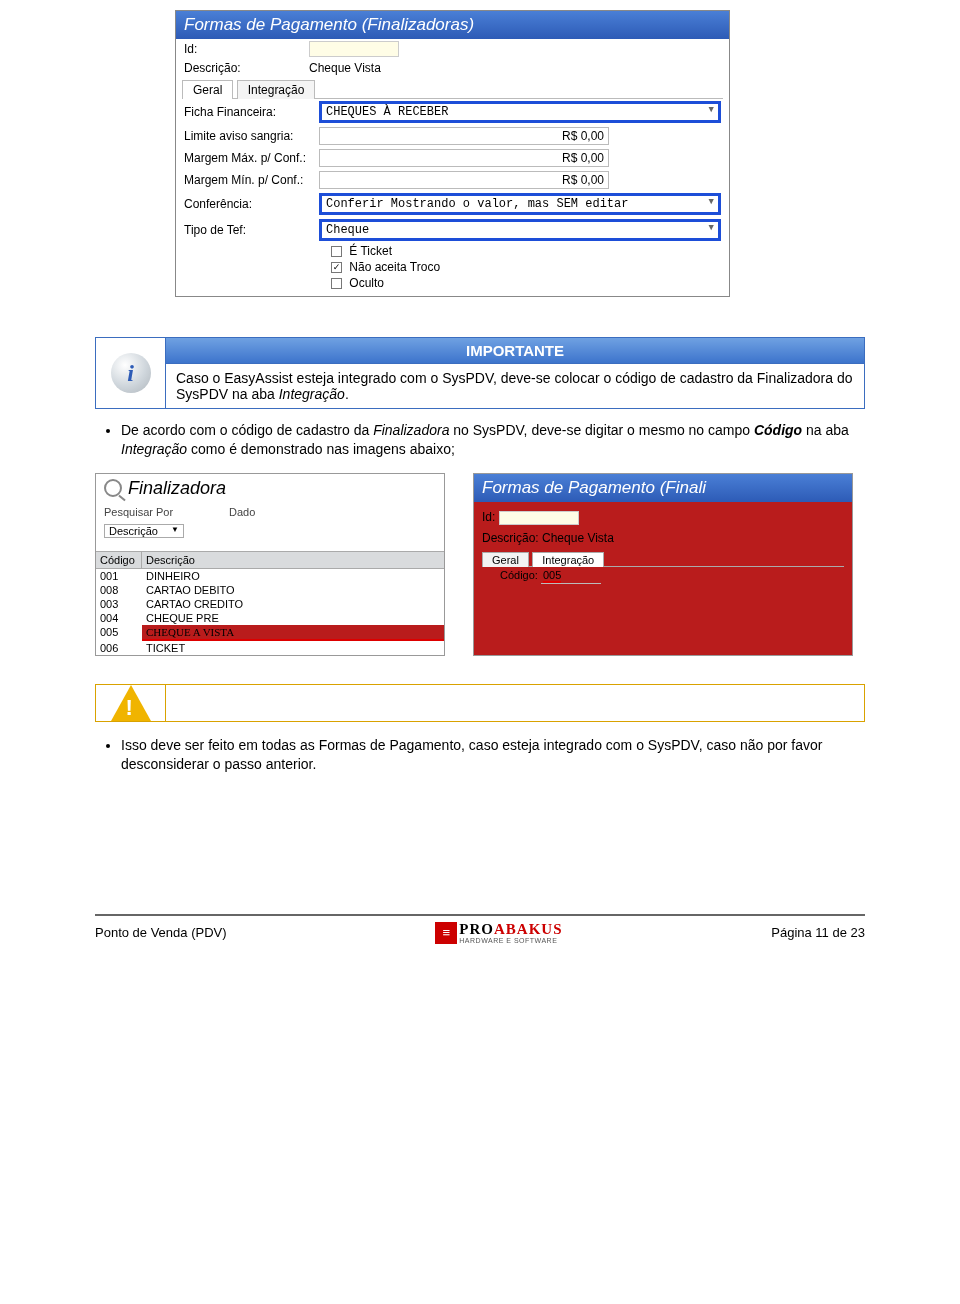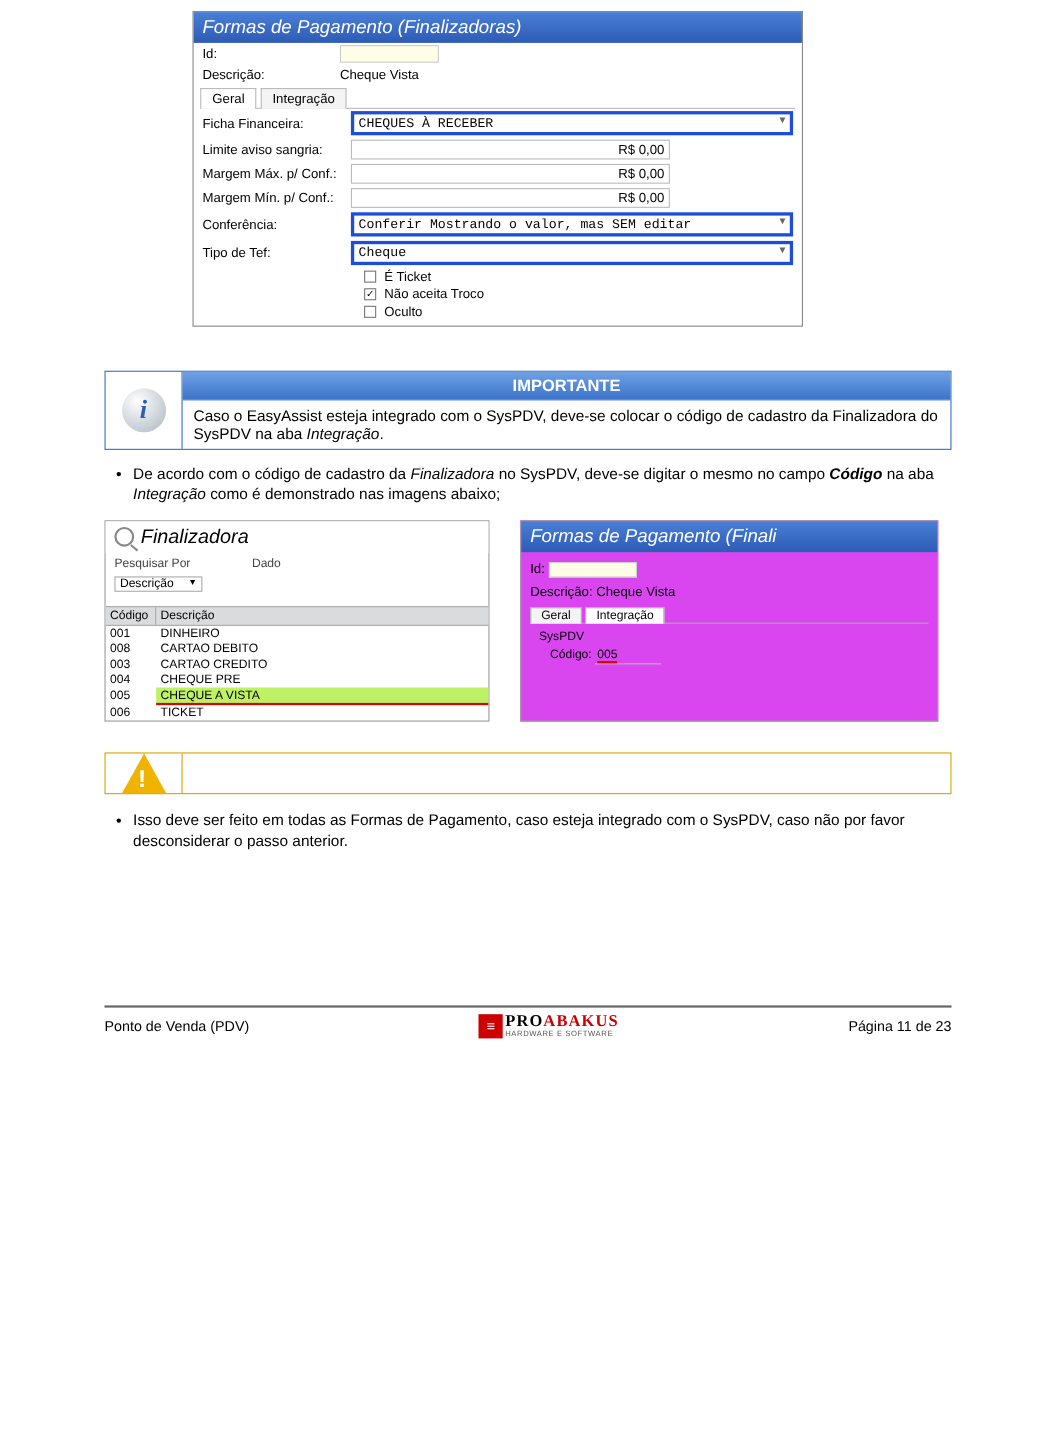--- a/index.html
+++ b/index.html
@@ -138,23 +138,23 @@
   }
   .thead {
     display:flex; background:#d9dbdd; font-size:11px;
     border-top:1px solid #aaa; border-bottom:1px solid #aaa;
   }
   .thead div:first-child{ width:46px; padding:2px 4px; border-right:1px solid #aaa;}
   .thead div:last-child{ flex:1; padding:2px 4px;}
   .trow { display:flex; font-size:11px; }
   .trow .c1{ width:46px; padding:1px 4px;}
   .trow .c2{ flex:1; padding:1px 4px;}
-  .trow.hl .c2{ background:#bef264; }
+  .trow.hl .c2{ background:#b91c1c;font-family:Liberation Serif, serif; }
   .redline{ border-bottom:2px solid #d00; }
-  .mini2 { border:1px solid #999; width:380px; background:#d946ef; font-size:12px;}
+  .mini2 { border:1px solid #999; width:380px; background:#b91c1c; font-size:12px;}
   .mini2 .tbar{
     background: linear-gradient(#4a7fd6, #2d5bb6);
     color:#fff; font-style:italic; font-size:17px;
     padding:4px 8px;
   }
   .mini2 .body{ padding:4px 8px;}
   .tabrow{ margin-top:4px; border-bottom:1px solid #aaa;}
   .ttab{ display:inline-block; border:1px solid #aaa; border-bottom:none;
     padding:1px 9px; background:#f3f3f3; font-size:11px; position:relative; top:1px;}
   .ttab.act{ background:#fff;}
@@ -355,21 +355,20 @@
           <span class="idbox"></span>
         </div>
         <div style="padding:2px 0;">
           <span>Descrição:</span>
           <span>Cheque Vista</span>
         </div>
         <div class="tabrow">
           <span class="ttab">Geral</span>
           <span class="ttab act">Integração</span>
         </div>
-        <div style="padding:6px 4px 2px 8px; font-size:11px;">SysPDV</div>
         <div style="padding:2px 4px 8px 18px; font-size:11px;">
           <span>Código:</span>
           <span class="codebox">
             <span class="redline2">005</span>
           </span>
         </div>
       </div>
     </div>
   </div>
 

